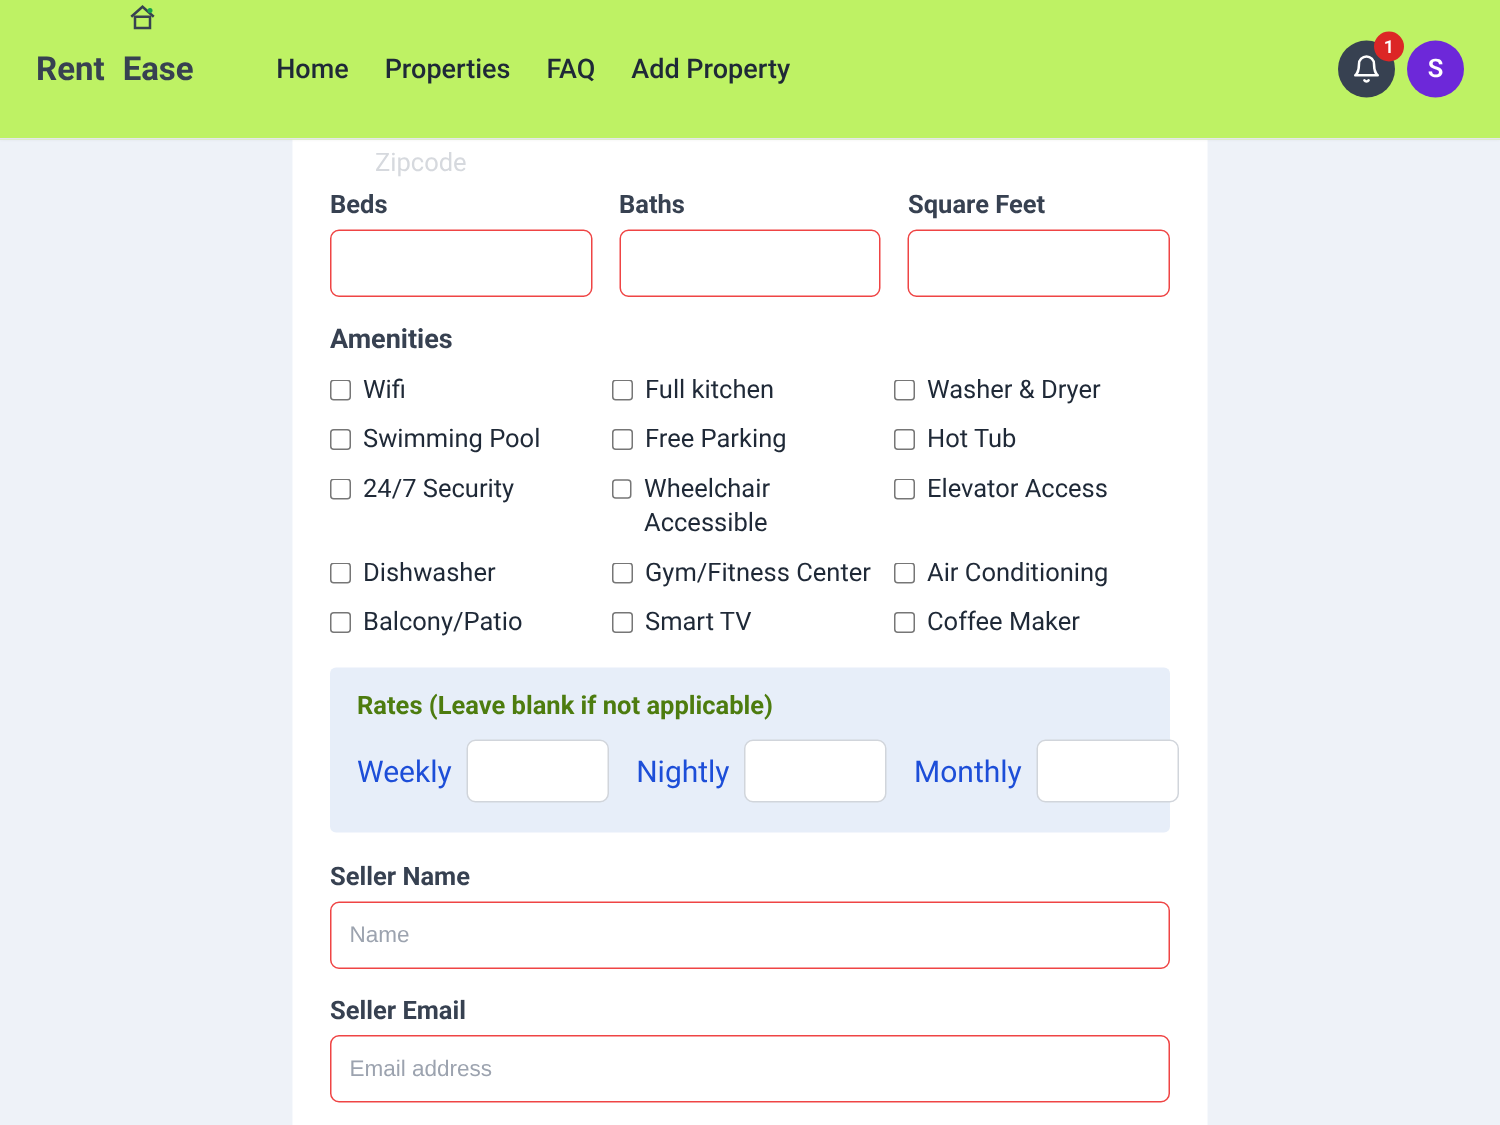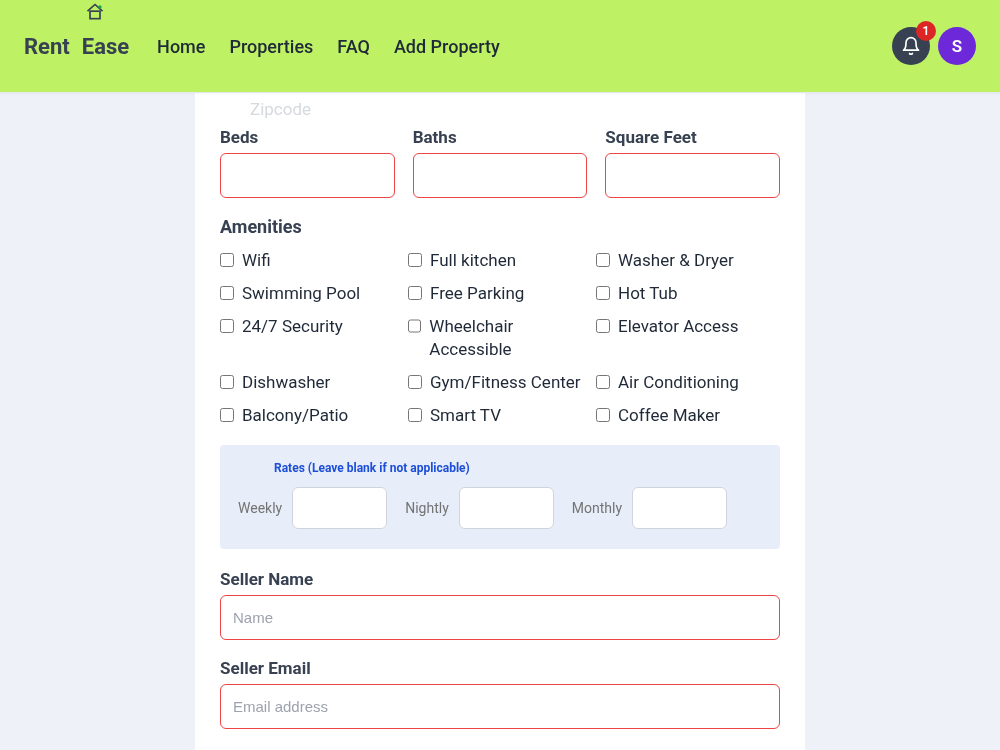--- a/index.html
+++ b/index.html
@@ -29,20 +29,21 @@
     align-items: center;
     margin-right: 28px;
     font-weight: 700;
     font-size: 22px;
     color: #374151;
   }
   .logo svg { margin-top: -14px; margin-right:-2px;}
   .nav {
     display: flex;
     gap: 24px;
+    margin-left: 27px;
   }
   .nav a {
     text-decoration: none;
     color: #1f2937;
     font-size: 18px;
     font-weight: 500;
   }
   .header-right {
     margin-left: auto;
     display: flex;
@@ -139,38 +140,37 @@
     width:14px;height:14px;
   }
   .rates-box {
     background:#e7eef9;
     padding:16px 18px 20px 18px;
     border-radius:4px;
     margin-bottom:20px;
   }
   .rates-title {
     font-weight:700;
-    font-size:12px;
-    color:#1d4ed8;
+    font-size:17px;
+    color:#4d7c0f;
     margin-bottom:12px;
-    margin-left:36px;
   }
   .rates-row {
     display:flex;
     gap:18px;
     align-items:center;
   }
   .rate-group {
     display:flex;
     align-items:center;
     gap:10px;
   }
   .rate-label {
-    font-size:14px;
-    color:#737373;
+    font-size:20px;
+    color:#1d4ed8;
     text-align:right;
   }
   .rate-input {
     width:95px;
     height:42px;
     border:1px solid #d1d5db;
     border-radius:6px;
     background:#fff;
     padding:0 8px;
     font-size:15px;

